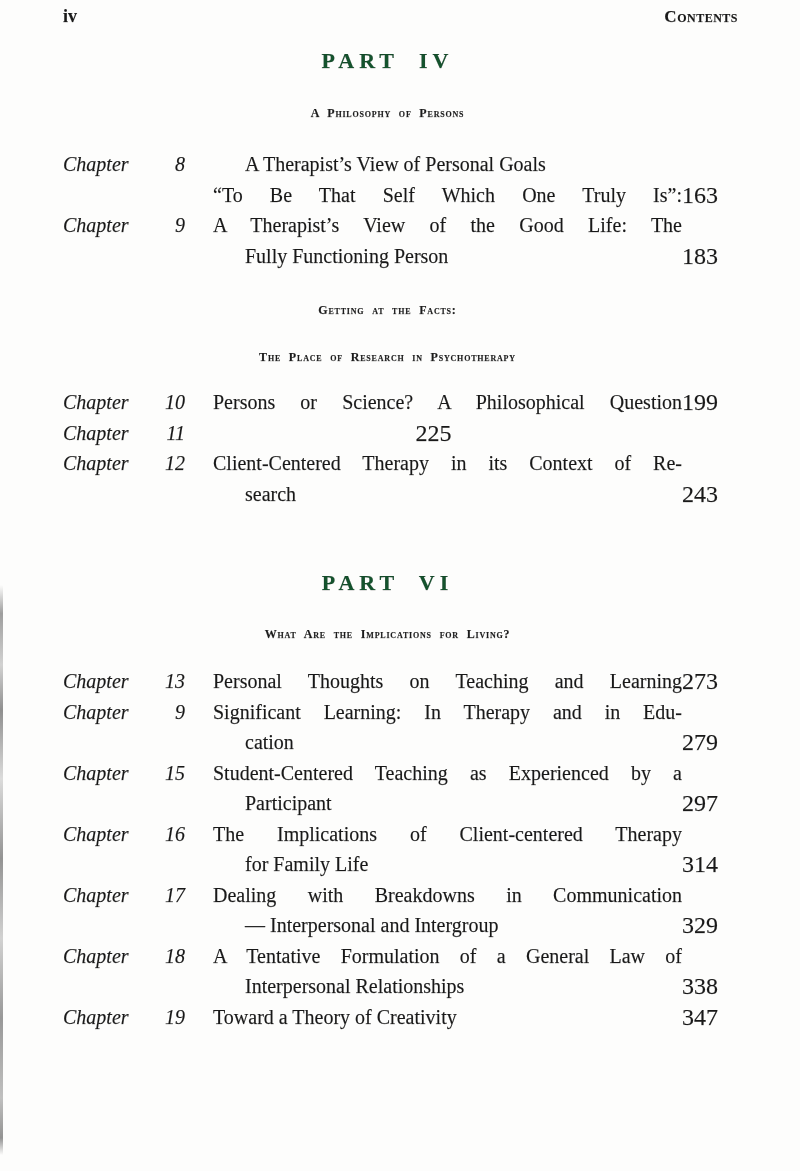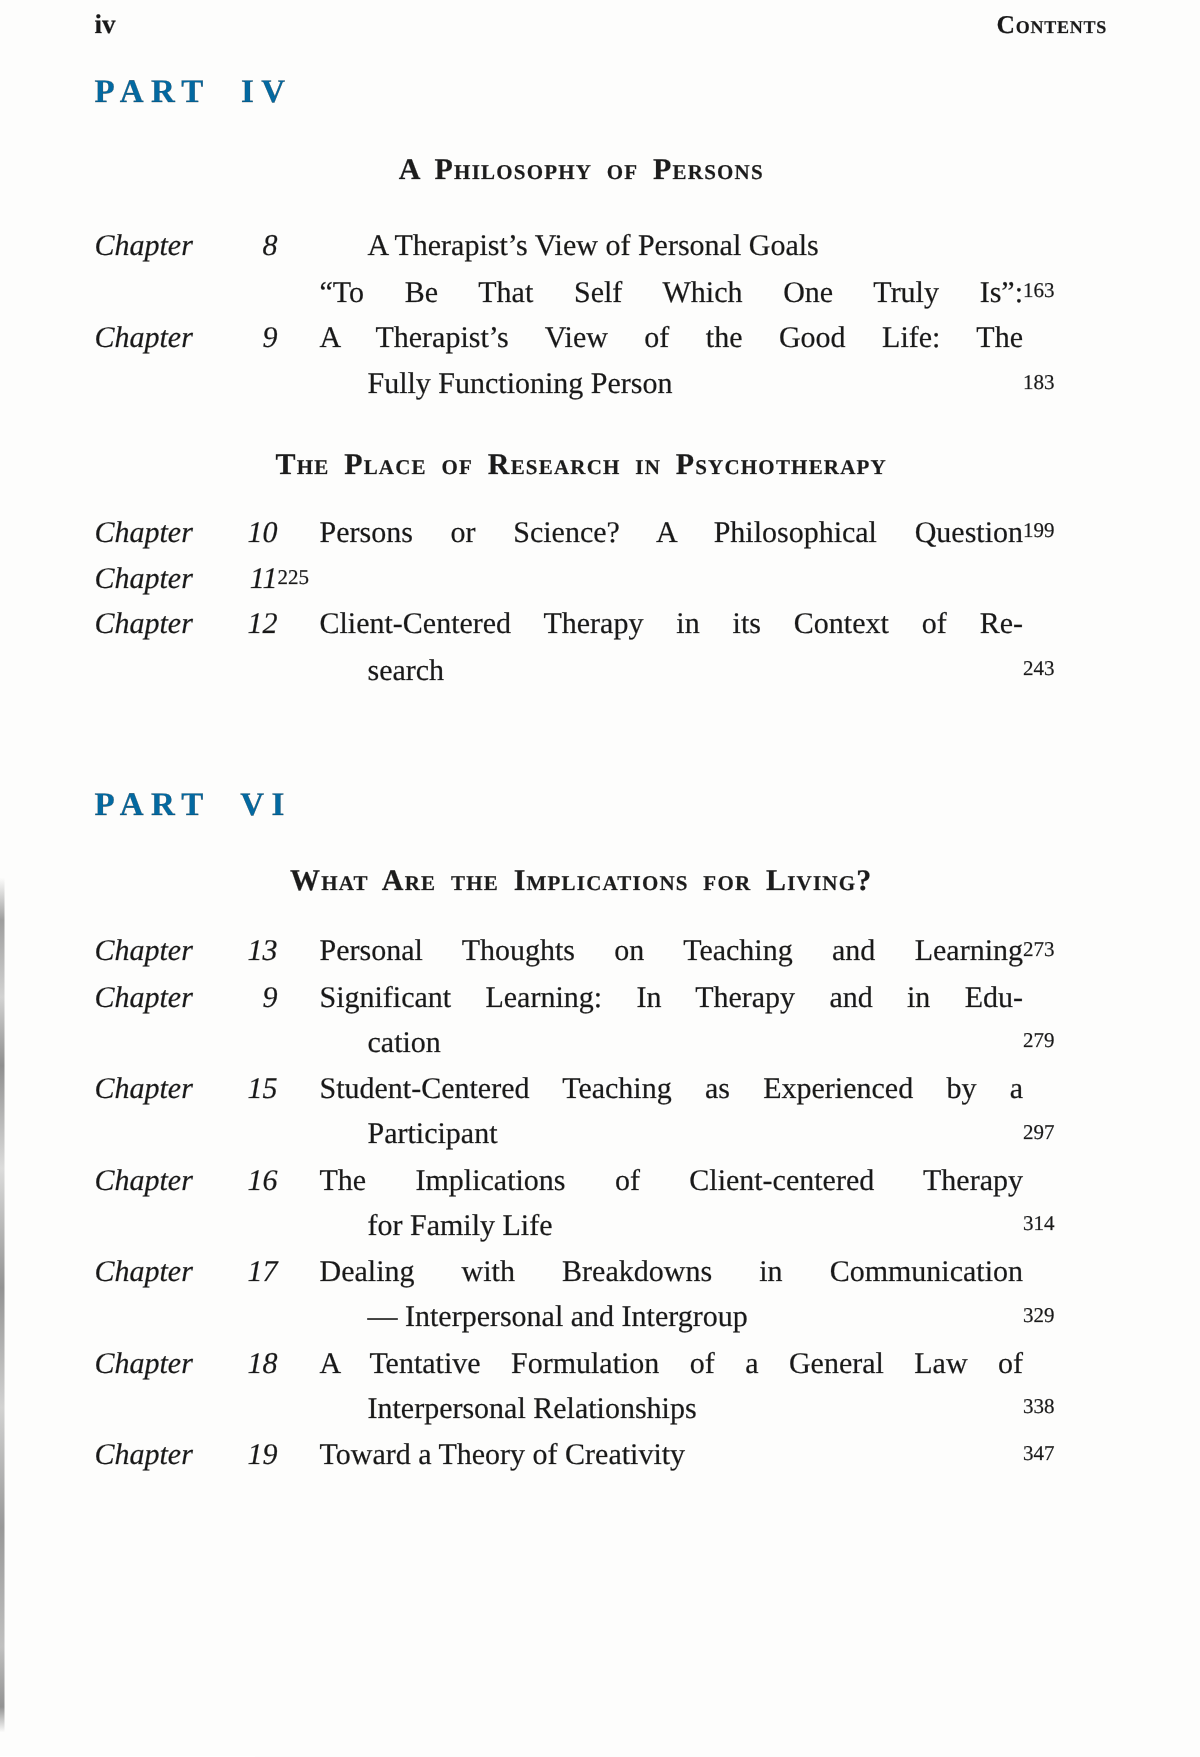--- a/index.html
+++ b/index.html
@@ -28,33 +28,34 @@
   }
   .running-head {
     font-size: 17px;
     font-weight: 700;
     font-variant: small-caps;
     letter-spacing: 0.5px;
     margin-right: -26px;
   }
   
   .part-heading {
+    text-align: center;
     font-size: 22px;
     line-height: 24px;
     font-weight: 700;
     letter-spacing: 5px;
     word-spacing: 10px;
-    color: #0369a1;
+    color: #14532d;
   }
   .section:nth-of-type(1) .part-heading { margin-top: 21px; }
   .section:nth-of-type(2) .part-heading { margin-top: 63px; }
   .section:nth-of-type(3) .part-heading { margin-top: 62px; }
   .subtitle {
     text-align: center;
-    font-size: 20px;
+    font-size: 12px;
     line-height: 24px;
     font-weight: 700;
     font-variant: small-caps;
     letter-spacing: 0.8px;
     word-spacing: 4px;
     margin-top: 27px;
     color: #1c1c1c;
   }
   .subtitle + .subtitle { margin-top: 23px; }
   .section:nth-of-type(1) .subtitle { margin-top: 28px; }
@@ -68,23 +69,23 @@
     font-size: 20px;
     line-height: 30.5px;
   }
   .entry-label { font-style: italic; }
   .entry-num   { font-style: italic; text-align: right; }
   .entry-titles { padding-left: 28px; }
   .line { }
   .line.cont { padding-left: 32px; }
   .line.just { text-align: justify; text-align-last: justify; }
   .entry-page {
-    text-align: left;
+    text-align: center;
     align-self: end;
-    font-size: 14px;
+    font-size: 24px;
   }
   
   .scan-artifact {
     position: absolute;
     left: 0; top: 585px;
     width: 3px; height: 570px;
     background: linear-gradient(to bottom,
       rgba(90,90,90,0) 0%,
       rgba(80,80,80,0.55) 5%,
       rgba(110,110,110,0.30) 14%,
@@ -126,20 +127,21 @@
             <span class="entry-num">9</span>
             <div class="entry-titles">
               <div class="line just">A Therapist’s View of the Good Life: The</div>
               <div class="line cont">Fully Functioning Person</div>
             </div>
             <span class="entry-page">183</span>
           </div>
         </div>
       </div>
       <div class="section">
+        <div class="subtitle">Getting at the Facts:</div>
         <div class="subtitle">The Place of Research in Psychotherapy</div>
         <div class="entries">
           <div class="entry">
             <span class="entry-label">Chapter</span>
             <span class="entry-num">10</span>
             <div class="entry-titles">
               <div class="line just">Persons or Science? A Philosophical Question</div>
             </div>
             <span class="entry-page">199</span>
           </div>

